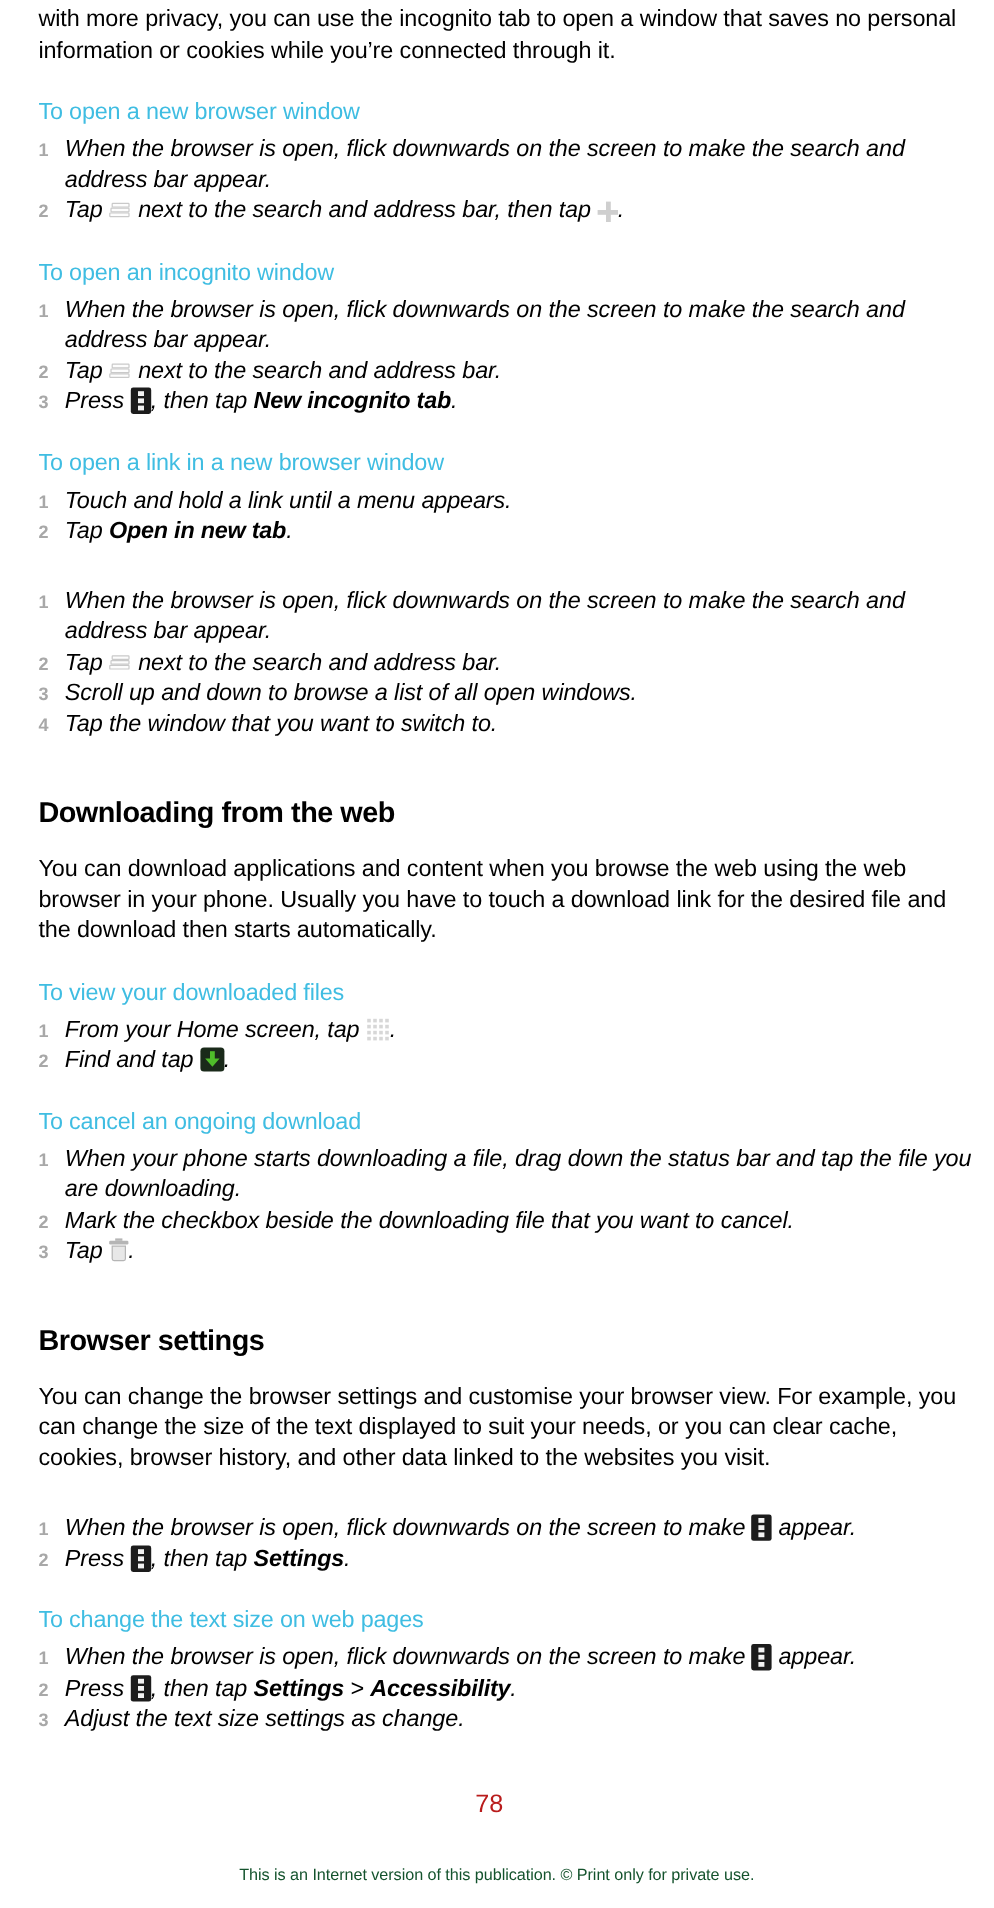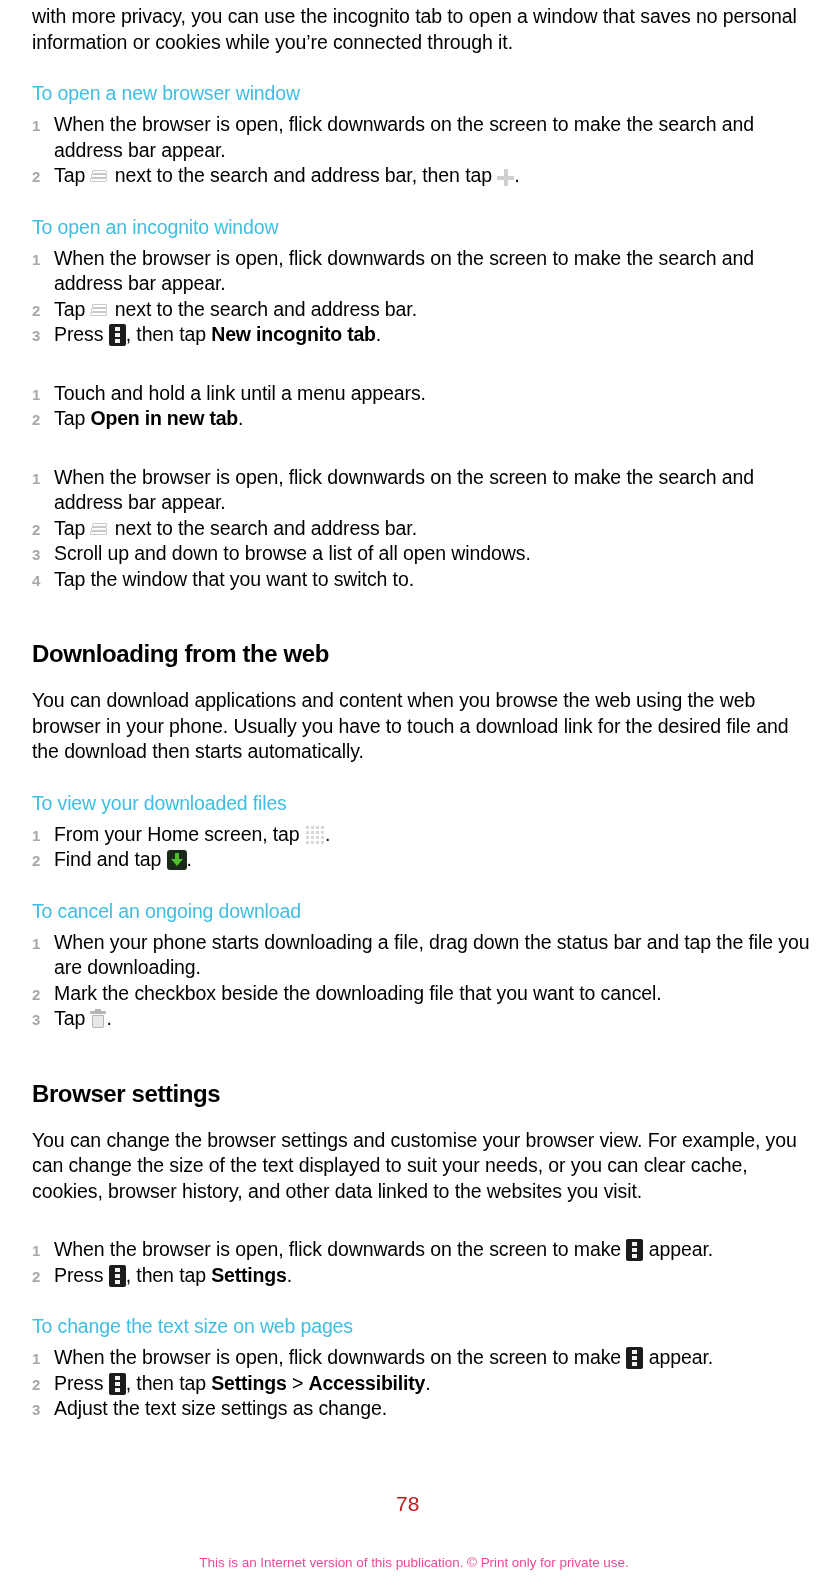--- a/index.html
+++ b/index.html
@@ -71,21 +71,21 @@
     position: absolute;
     left: 0;
     top: 0;
     width: 14px;
     text-align: left;
     color: #a8a8a8;
     font-size: 15px;
     line-height: 27px;
     font-weight: bold;
   }
-  .step .txt { display: block; }
+  .step .txt { display: block; font-style: italic; }
 
   b, .bold { font-weight: bold; letter-spacing: -0.2px; }
 
   
   .gap-head   { height: 26px; }
   .gap-chap   { height: 46px; }
   .gap-chap-b { height: 18px; }
 
   
   .ico {
@@ -210,21 +210,21 @@
     color: #b91c1c;
     letter-spacing: 0px;
   }
   .footer-note {
     position: absolute;
     left: 0;
     right: 0;
     top: 1555px;
     text-align: center;
     font-size: 13.5px;
-    color: #ec4899;
+    color: #14532d;
     letter-spacing: -0.05px;
   }
 </style>
 </head>
 <body>
 
 <div class="page">
 
   <div style="height:4px"></div>
   <p class="para">with more privacy, you can use the incognito tab to open a window that saves no personal information or cookies while you’re connected through it.</p>
@@ -258,20 +258,21 @@
       <span class="txt"><span>Tap </span><span class="ico ico-tabs"><i></i><i></i><i></i></span><span> next to the search and address bar.</span></span>
     </li>
     <li class="step">
       <span class="num">3</span>
       <span class="txt"><span>Press </span><span class="ico ico-menu"><i></i><i></i><i></i></span><span>, then tap </span><b>New incognito tab</b><span>.</span></span>
     </li>
   </ol>
 
   <div class="gap-head"></div>
 
+  <h3 class="sub-head">To open a link in a new browser window</h3>
   <div style="height:7px"></div>
   <ol class="steps">
     <li class="step">
       <span class="num">1</span>
       <span class="txt">Touch and hold a link until a menu appears.</span>
     </li>
     <li class="step">
       <span class="num">2</span>
       <span class="txt"><span>Tap </span><b>Open in new tab</b><span>.</span></span>
     </li>

